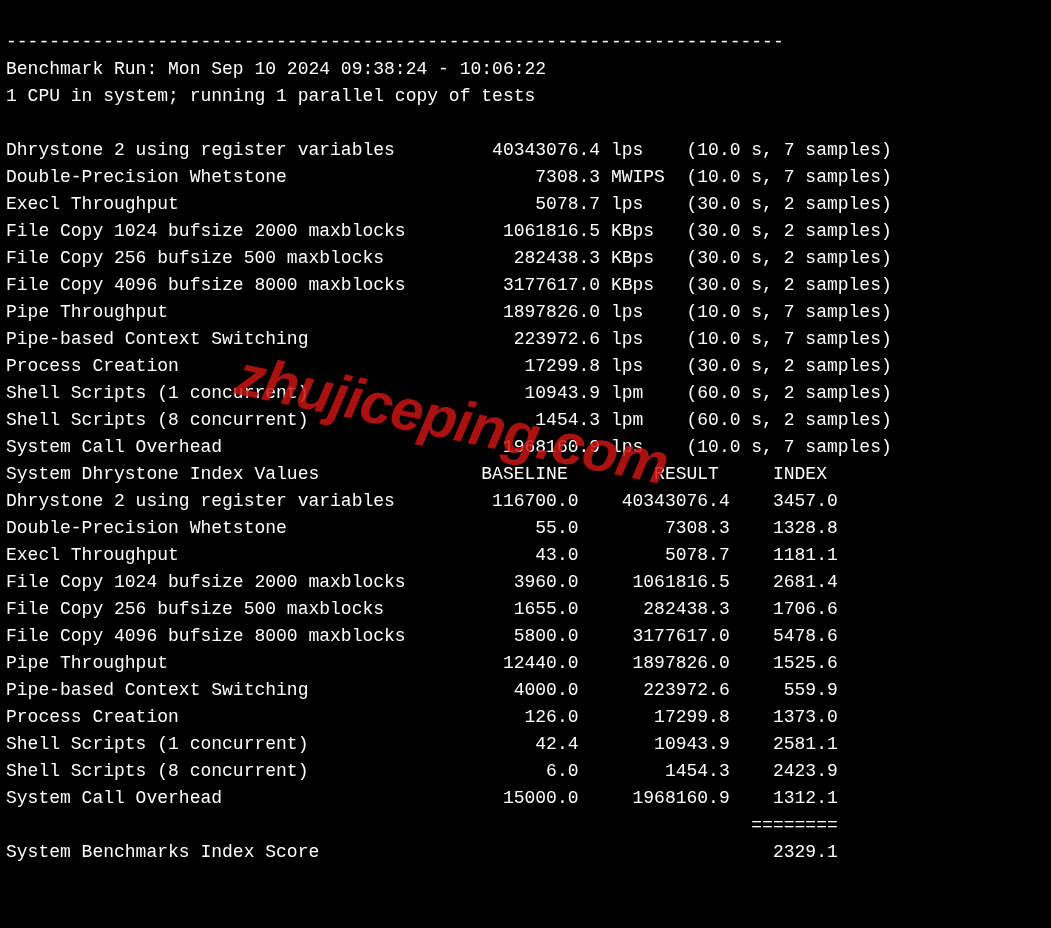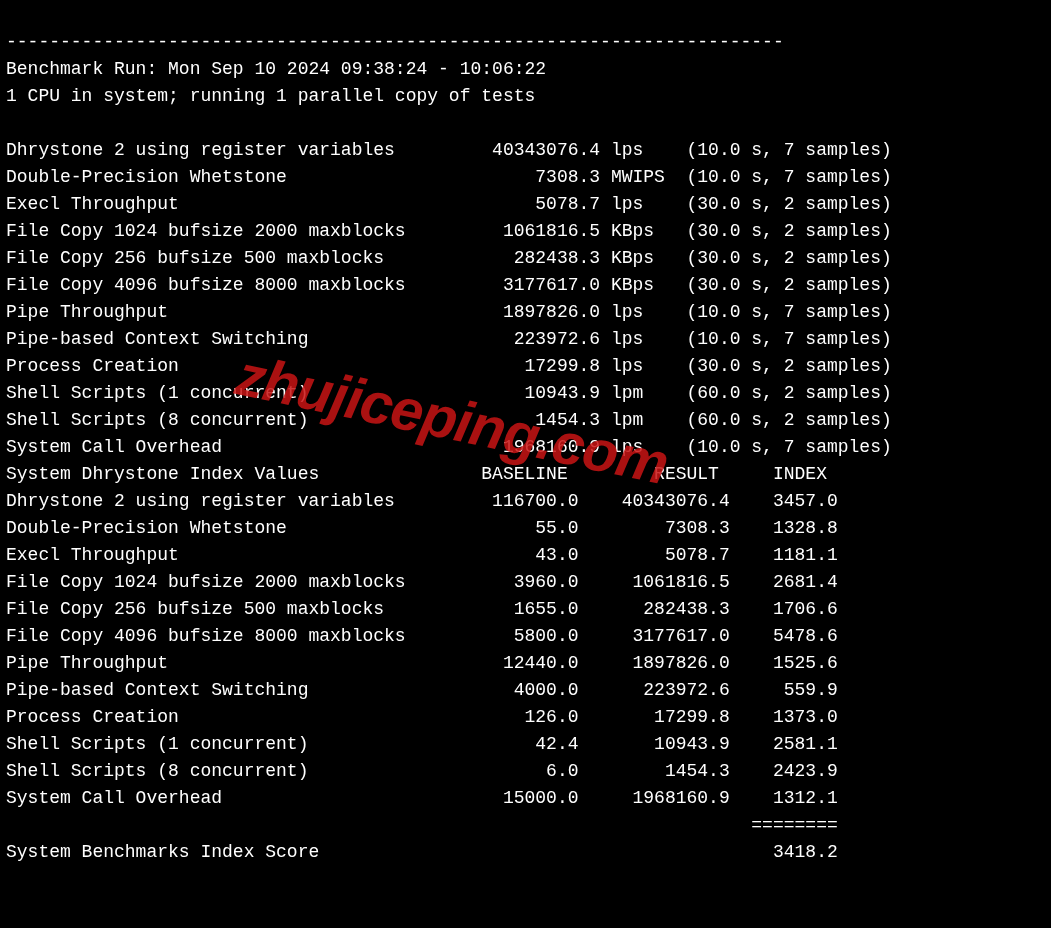--- a/index.html
+++ b/index.html
@@ -60,15 +60,15 @@
 File Copy 1024 bufsize 2000 maxblocks          3960.0     1061816.5    2681.4
 File Copy 256 bufsize 500 maxblocks            1655.0      282438.3    1706.6
 File Copy 4096 bufsize 8000 maxblocks          5800.0     3177617.0    5478.6
 Pipe Throughput                               12440.0     1897826.0    1525.6
 Pipe-based Context Switching                   4000.0      223972.6     559.9
 Process Creation                                126.0       17299.8    1373.0
 Shell Scripts (1 concurrent)                     42.4       10943.9    2581.1
 Shell Scripts (8 concurrent)                      6.0        1454.3    2423.9
 System Call Overhead                          15000.0     1968160.9    1312.1
 </span><span id="score-divider-line">                                                                     ========</span>
-<span id="score-line">System Benchmarks Index Score                                          3418.2</span>
+<span id="score-line">System Benchmarks Index Score                                          2329.1</span>
 <div class="watermark">zhujiceping.com</div>
 </div>
 
 </body></html>

